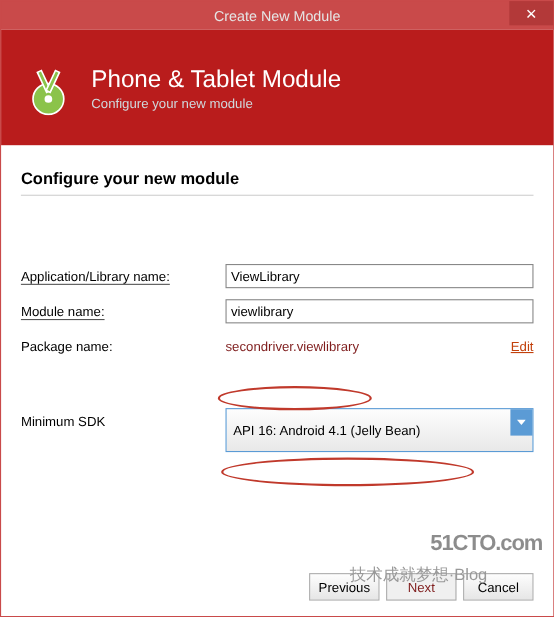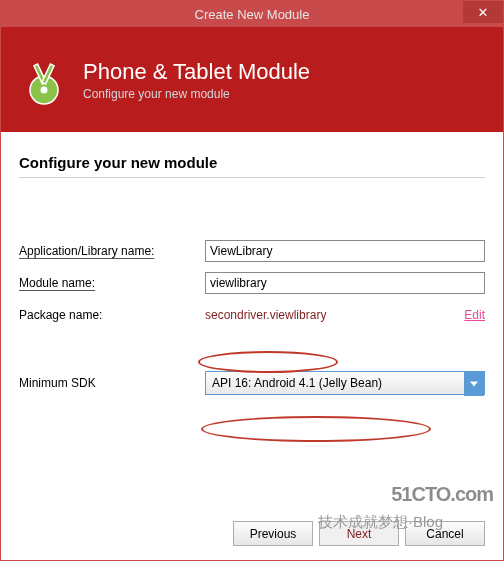--- a/index.html
+++ b/index.html
@@ -12,30 +12,30 @@
   .hero-text h1 { margin: 0; color: #fff; font-weight: 400; font-size: 22px; }
   .hero-text p { margin: 2px 0 0 0; color: #cfd8dc; font-size: 12px; }
   .main { padding: 22px 18px 0 18px; }
   .section-title { font-size: 15px; font-weight: bold; margin: 0 0 6px 0; }
   .hr { height: 1px; background: #cfcfcf; margin-bottom: 60px; }
   .row { display: flex; align-items: center; height: 26px; margin-bottom: 6px; font-size: 12px; }
   .row .label { width: 186px; text-decoration: underline; text-decoration-style: solid; text-decoration-color: #555; text-underline-offset: 3px; }
   .row .label.noline { text-decoration: none; }
   .input { flex: 1; height: 22px; border: 1px solid #888; padding: 0 4px; font-size: 12px; }
   .pkg-val { flex: 1; color: #7f1d1d; font-size: 12px; position: relative; }
-  .edit-link { color: #ec4899; text-decoration: underline; font-size: 12px; margin-left: 14px; }
+  .edit-link { color: #c2410c; text-decoration: underline; font-size: 12px; margin-left: 14px; }
   .select-wrap { flex: 1; position: relative; height: 24px; }
-  .select { width: 100%; height: 24px; background: linear-gradient(#fdfdfd,#e8e8e8); border: 1px solid #5b9bd5; display: flex; align-items: center; padding: 0 22px 0 6px; font-size: 12px; position: relative; }
+  .select { width: 100%; height: 40px; background: linear-gradient(#fdfdfd,#e8e8e8); border: 1px solid #5b9bd5; display: flex; align-items: center; padding: 0 22px 0 6px; font-size: 12px; position: relative; }
   .select-arrow { position: absolute; right: 0; top: 0; width: 20px; height: 24px; background: #5b9bd5; display: flex; align-items: center; justify-content: center; }
   .select-arrow svg { width: 8px; height: 6px; }
   .ring { position: absolute; border: 2px solid #c0392b; border-radius: 50%; pointer-events: none; }
   .ring1 { width: 140px; height: 22px; left: 197px; top: 324px; }
   .ring2 { width: 230px; height: 26px; left: 200px; top: 389px; }
   .footer { position: absolute; bottom: 14px; right: 18px; display: flex; gap: 6px; }
-  .btn { width: 80px; height: 25px; font-size: 12px; background: linear-gradient(#fdfdfd,#e6e6e6); border: 1px solid #adadad; display: flex; align-items: center; justify-content: center; }
+  .btn { width: 64px; height: 25px; font-size: 12px; background: linear-gradient(#fdfdfd,#e6e6e6); border: 1px solid #adadad; display: flex; align-items: center; justify-content: center; }
   .btn.disabled { color: #7f1d1d; background: #f0f0f0; }
   .watermark1 { position: absolute; right: 10px; bottom: 54px; font-size: 20px; font-weight: bold; color: rgba(0,0,0,0.45); font-family: Arial; letter-spacing: -1px; }
   .watermark2 { position: absolute; right: 4px; bottom: 4px; display:flex; align-items:center; gap:4px; }
   .watermark2 span { font-size: 14px; color: #333; }
   .underlabel { position:absolute; right: 60px; bottom: 28px; font-size:15px; color: #999; }
   .logo-svg { width: 50px; height: 50px; flex-shrink:0; }
 </style>
 </head>
 <body>
 

